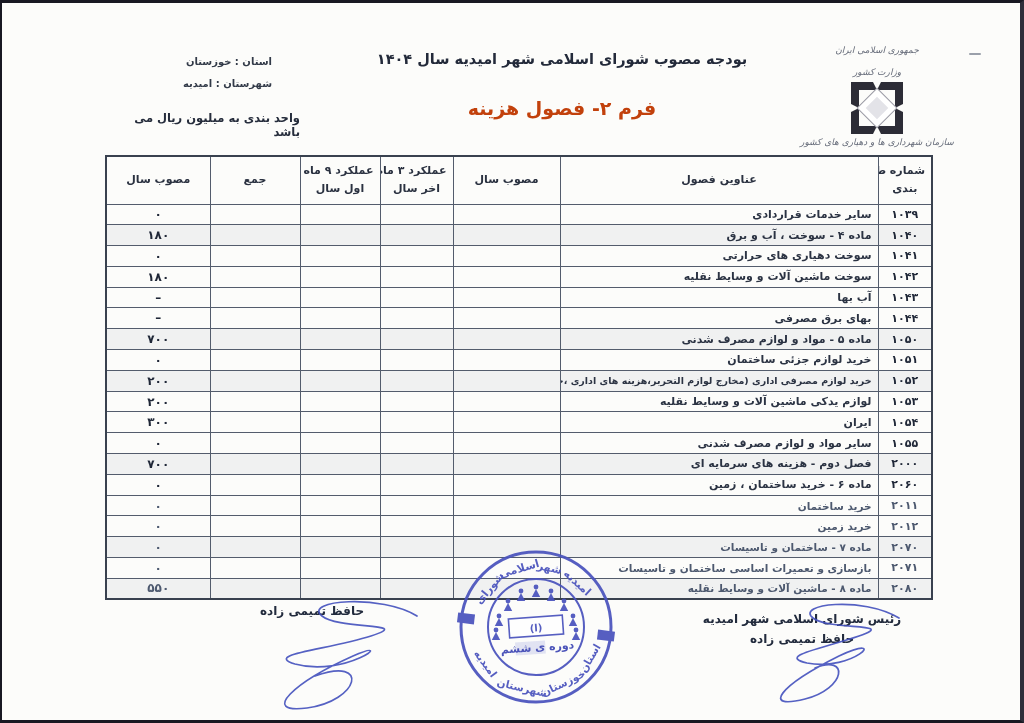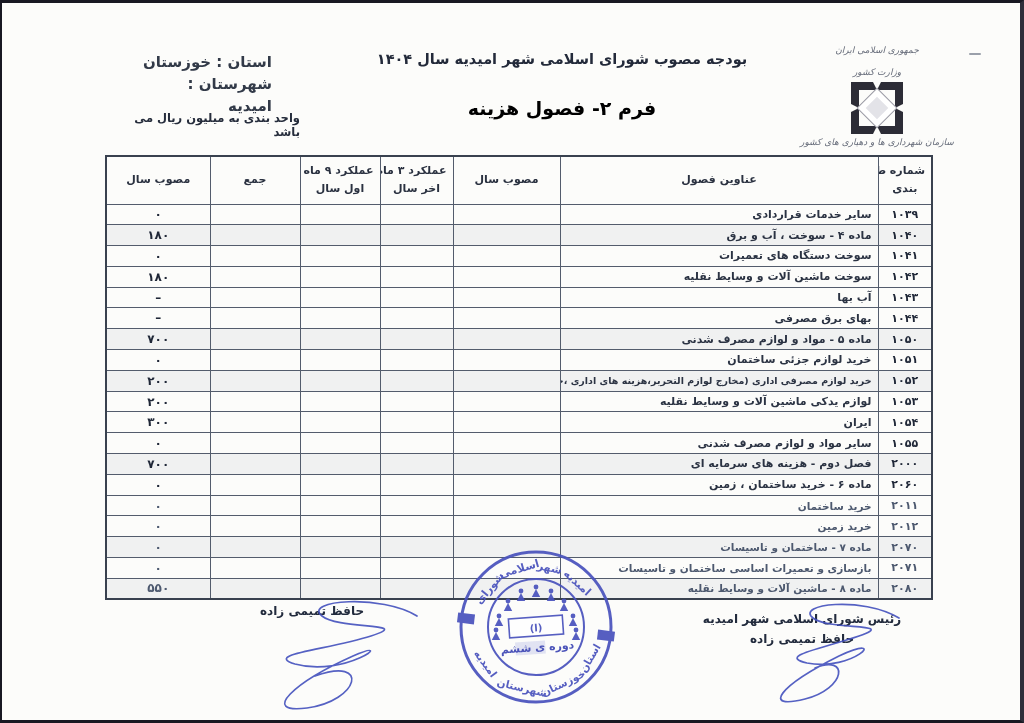--- a/index.html
+++ b/index.html
@@ -6,22 +6,22 @@
   #page{
     position:relative;width:1024px;height:723px;background:#fcfcfa;
     font-family:"DejaVu Sans",sans-serif;overflow:hidden;
     border-top:3px solid #181822;border-left:2px solid #181822;
     border-right:4px solid #2e2e3a;border-bottom:3px solid #181822;
     box-sizing:border-box;color:#2b3140;
   }
   .abs{position:absolute;}
   
   .doc-title{left:330px;top:48px;width:460px;text-align:center;font-size:14.5px;font-weight:bold;direction:rtl;color:#232a3a;}
-  .form-title{left:430px;top:94px;width:260px;text-align:center;font-size:19px;font-weight:bold;direction:rtl;color:#000000;}
-  .region-block{left:140px;top:48px;width:130px;text-align:right;direction:rtl;font-size:15px;font-weight:600;color:#323a48;line-height:22px;}
+  .form-title{left:430px;top:94px;width:260px;text-align:center;font-size:19px;font-weight:bold;direction:rtl;color:#c2410c;}
+  .region-block{left:140px;top:48px;width:130px;text-align:right;direction:rtl;font-size:10px;font-weight:600;color:#323a48;line-height:22px;}
   .unit-note{left:108px;top:108px;width:190px;text-align:right;direction:rtl;font-size:11.5px;font-weight:bold;color:#262d3c;}
   .logo-block{left:775px;top:42px;width:200px;text-align:center;direction:rtl;color:#5a5f6e;}
   .logo-script{font-size:9px;font-style:italic;letter-spacing:1px;line-height:11px;color:#646a78;}
   .logo-script.l2{margin-top:11px;}
   .logo-art{margin:4px auto 3px auto;width:52px;height:52px;position:relative;}
   .artifact-dash{left:967px;top:50px;width:12px;height:2px;background:#9aa0aa;border-radius:1px;}
   
   table.budget{
     position:absolute;left:103px;top:152px;width:826px;border-collapse:collapse;table-layout:fixed;
     direction:rtl;font-size:11px;
@@ -137,21 +137,21 @@
           <td class="code">۱۰۴۰</td>
           <td class="title">ماده ۴ - سوخت ، آب و برق</td>
           <td></td>
           <td></td>
           <td></td>
           <td></td>
           <td class="val">۱۸۰</td>
         </tr>
         <tr>
           <td class="code">۱۰۴۱</td>
-          <td class="title">سوخت دستگاه های تعمیرات</td>
+          <td class="title">سوخت دهیاری های حرارتی</td>
           <td></td>
           <td></td>
           <td></td>
           <td></td>
           <td class="val">۰</td>
         </tr>
         <tr>
           <td class="code">۱۰۴۲</td>
           <td class="title">سوخت ماشین آلات و وسایط نقلیه</td>
           <td></td>

